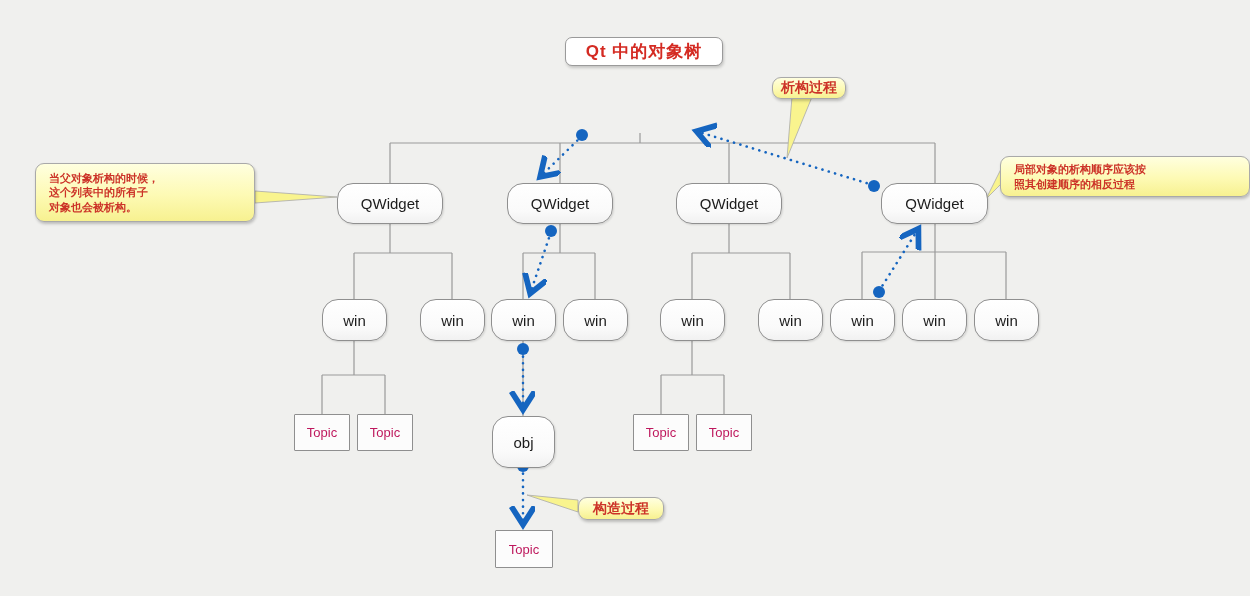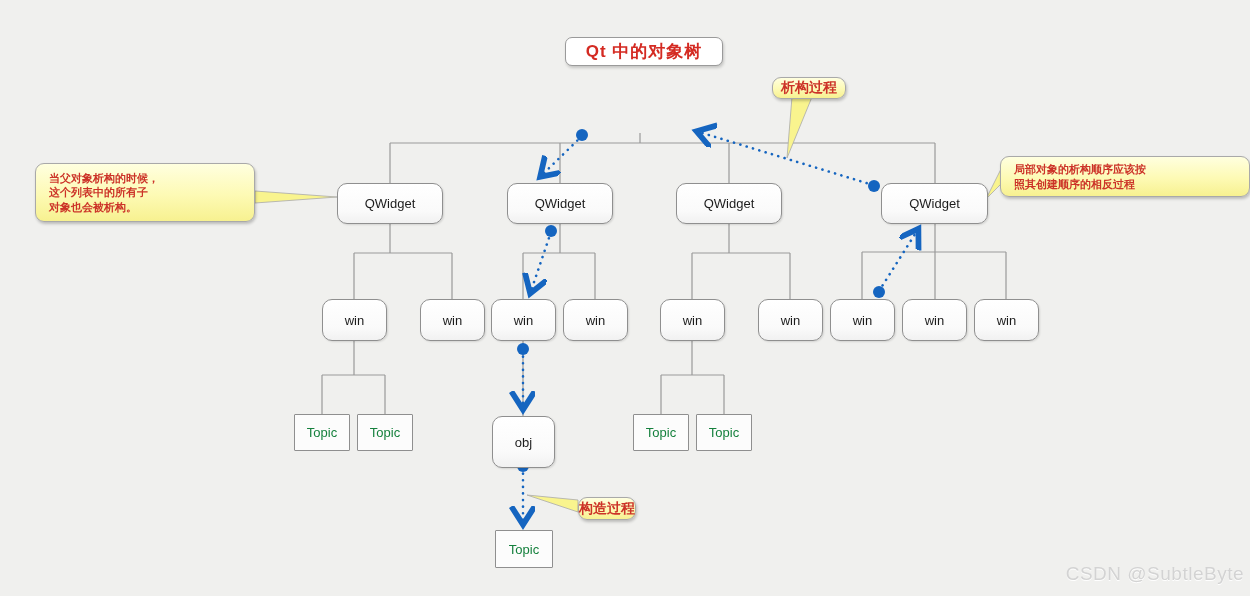--- a/index.html
+++ b/index.html
@@ -15,28 +15,28 @@
     box-shadow:1px 2px 3px rgba(0,0,0,.18);
     color:#d42a22;font-weight:bold;font-size:17px;letter-spacing:1px;
   }
   .qobject{
     border:1px solid #7d9db9;border-radius:3px;
     background:linear-gradient(180deg,#ddeefb 0%,#bcdcf6 45%,#a0cbf0 100%);
     box-shadow:1px 2px 3px rgba(0,0,0,.18);
     color:#2b2b2b;font-weight:bold;font-size:18px;
   }
   .rnode{
-    border:1px solid #8f8f8f;border-radius:10px;
+    border:1px solid #8f8f8f;border-radius:16px;
     background:linear-gradient(180deg,#ffffff 0%,#fafafa 70%,#f1f1f1 100%);
     box-shadow:1px 1px 2px rgba(0,0,0,.12);
-    color:#1c1c1c;font-size:13px;
+    color:#1c1c1c;font-size:15px;
   }
   .tnode{
     border:1px solid #8f8f8f;border-radius:1px;background:#fcfcfc;
-    color:#15803d;font-size:13px;
+    color:#be185d;font-size:13px;
   }
   .callout{
     border:1px solid #a9a9a9;border-radius:9px;
     background:linear-gradient(180deg,#ffffdf 0%,#fdfab4 55%,#f7f190 100%);
     box-shadow:1px 2px 3px rgba(0,0,0,.22);
     color:#cc3328;font-weight:bold;
     white-space:pre-line;
   }
   .callout.small{font-size:14px;}
   .callout.big{font-size:11px;line-height:1.32;justify-content:flex-start;text-align:left;padding:5px 13px;}
@@ -119,17 +119,16 @@
   <div class="box tnode" style="left:633px;top:414px;width:56px;height:37px;">Topic</div>
   <div class="box tnode" style="left:696px;top:414px;width:56px;height:37px;">Topic</div>
   <div class="box tnode" style="left:495px;top:530px;width:58px;height:38px;">Topic</div>
 
   <div class="box callout big" style="left:35px;top:163px;width:220px;height:59px;">当父对象析构的时候，
 这个列表中的所有子
 对象也会被析构。</div>
   <div class="box callout small" style="left:772px;top:77px;width:74px;height:22px;">析构过程</div>
   <div class="box callout big" style="left:1000px;top:156px;width:250px;height:41px;">局部对象的析构顺序应该按
 照其创建顺序的相反过程</div>
-  <div class="box callout small" style="left:578px;top:497px;width:58px;height:23px;">构造过程</div>
+  <div class="box callout small" style="left:578px;top:497px;width:86px;height:23px;">构造过程</div>
 
-  <div class="watermark">CSDN @SubtleByte</div>
 
 </div>
 
 </body></html>

